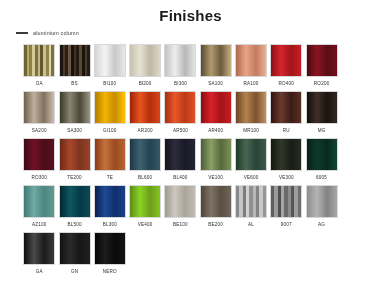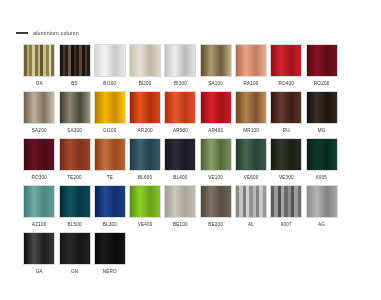--- a/index.html
+++ b/index.html
@@ -92,20 +92,21 @@
     text-align: center;
     line-height: 6px;
     white-space: nowrap;
   }
 </style>
 </head>
 <body>
 
 <div class="page">
 
+  <div class="title">Finishes</div>
 
   <div class="legend">
     <span class="legend-swatch"></span>
     <span class="legend-label">aluminium column</span>
   </div>
 
   <div class="grid">
       <div class="grid-row">
         <div class="cell">
           <div class="cell-swatch" style="background: linear-gradient(90deg, rgb(109, 100, 54) 0%, rgb(109, 100, 54) 9.09%, rgb(181, 168, 106) 9.09%, rgb(181, 168, 106) 18.18%, rgb(140, 128, 72) 18.18%, rgb(140, 128, 72) 27.27%, rgb(214, 203, 150) 27.27%, rgb(214, 203, 150) 36.36%, rgb(122, 113, 64) 36.36%, rgb(122, 113, 64) 45.45%, rgb(196, 184, 126) 45.45%, rgb(196, 184, 126) 54.55%, rgb(95, 87, 48) 54.55%, rgb(95, 87, 48) 63.64%, rgb(205, 193, 136) 63.64%, rgb(205, 193, 136) 72.73%, rgb(143, 132, 80) 72.73%, rgb(143, 132, 80) 81.82%, rgb(224, 215, 166) 81.82%, rgb(224, 215, 166) 90.91%, rgb(123, 114, 66) 90.91%, rgb(123, 114, 66) 100%);"></div>

